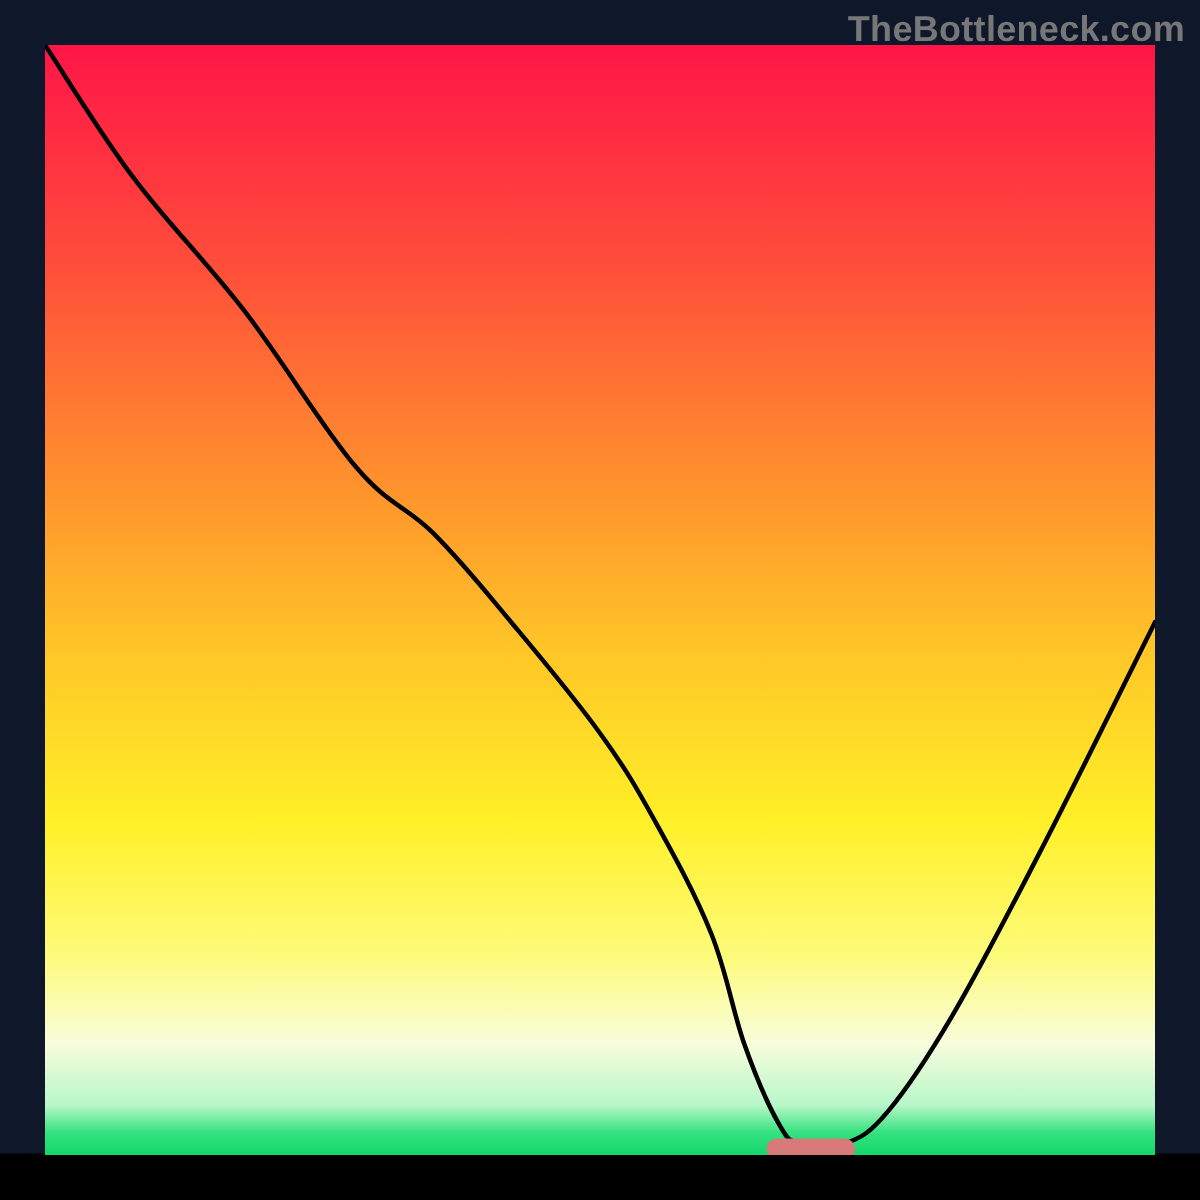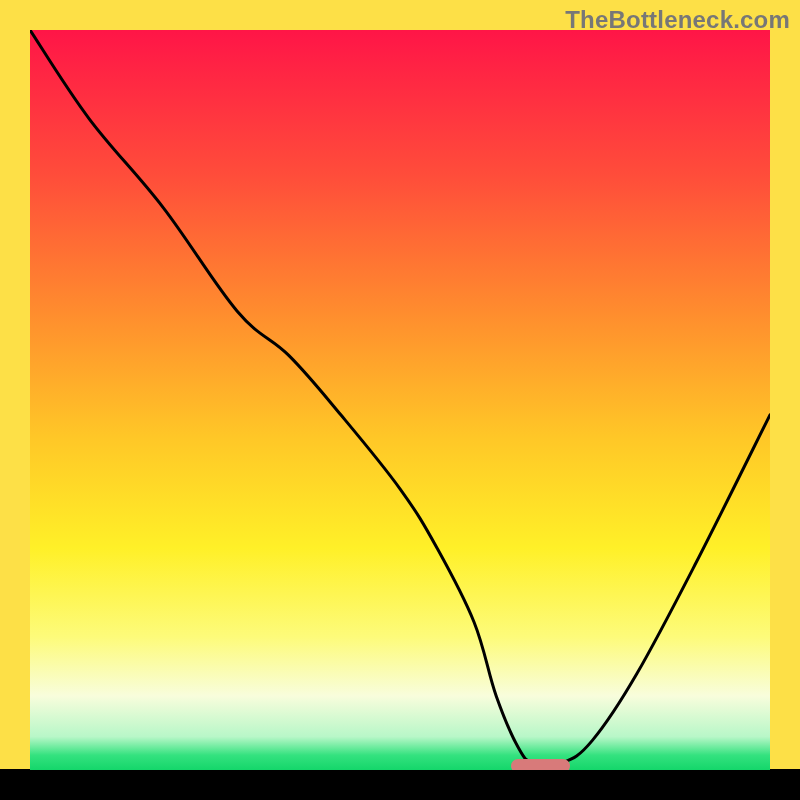--- a/index.html
+++ b/index.html
@@ -8,21 +8,21 @@
     width: 800px;
     height: 800px;
     overflow: hidden;
     background: #000;
     font-family: Arial, Helvetica, sans-serif;
   }
   .frame {
     position: relative;
     width: 800px;
     height: 769px;
-    background: #fde047;
+    background: #0f172a;
   }
   .plot {
     position: absolute;
     left: 30px;
     top: 30px;
     width: 740px;
     height: 740px;
     overflow: hidden;
   }
   .watermark {

